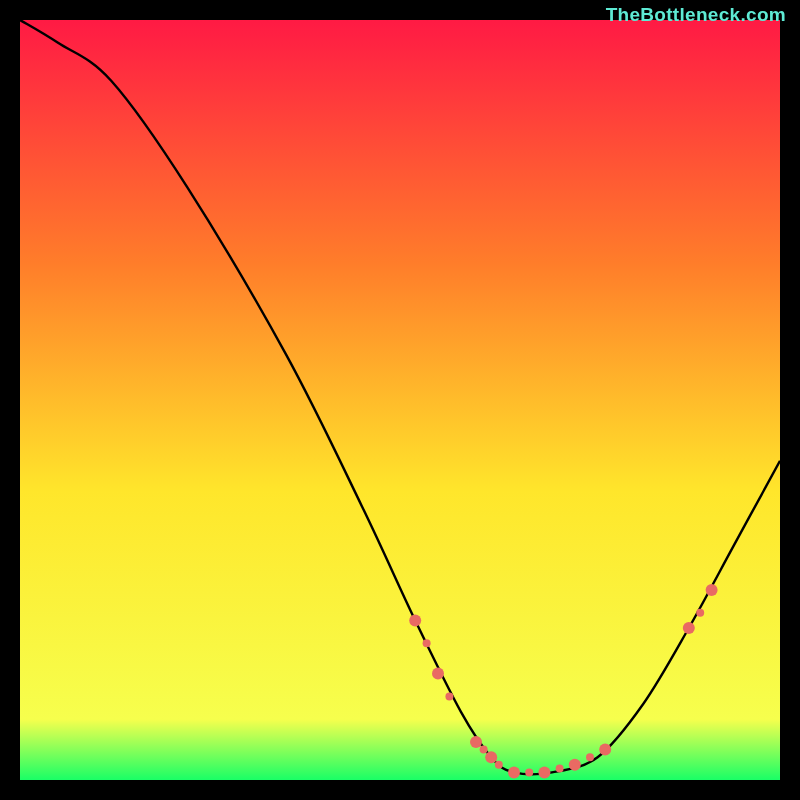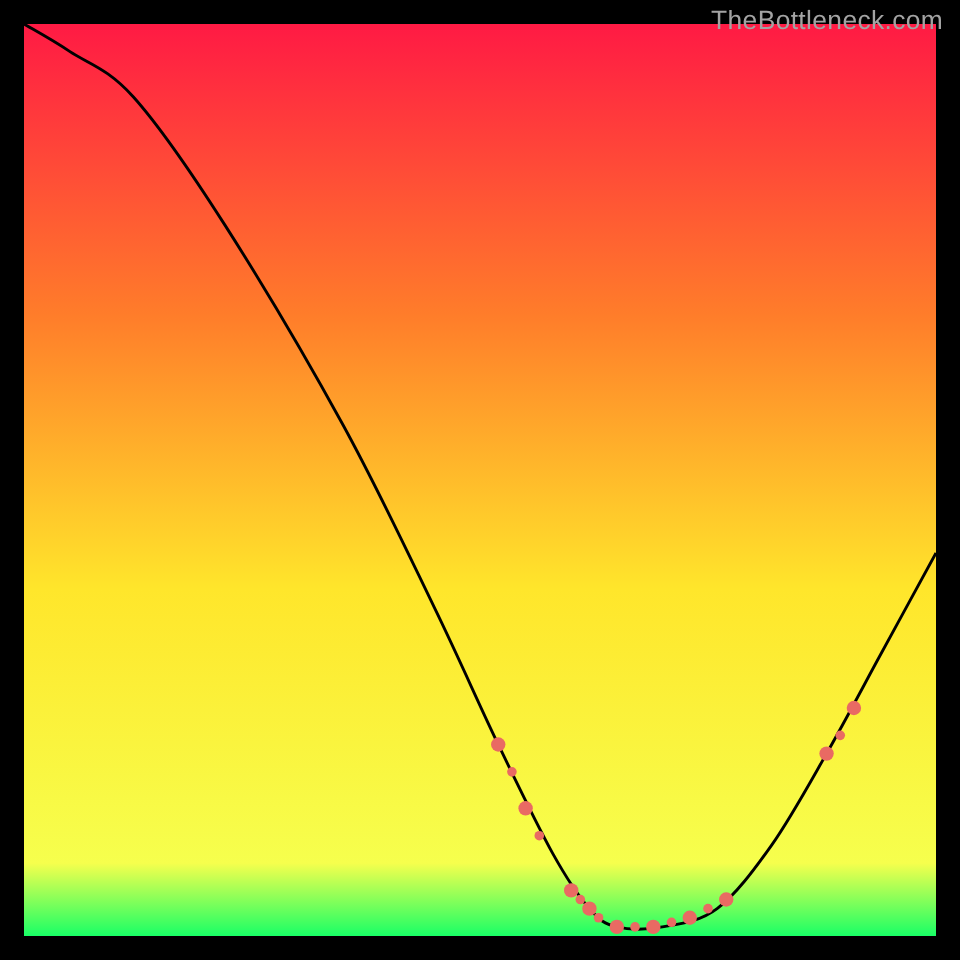--- a/index.html
+++ b/index.html
@@ -20,23 +20,23 @@
     position: absolute;
     left: 20px;
     top: 20px;
     width: 760px;
     height: 760px;
   }
   .watermark {
     position: absolute;
     top: 4px;
     right: 14px;
-    color: #a3a3a3;
-    font-size: 22px;
-    font-weight: 400;
+    color: #5eead4;
+    font-size: 19px;
+    font-weight: 700;
     letter-spacing: 0.3px;
     user-select: none;
   }
   svg { display: block; }
 </style>
 </head>
 <body>
 
 <div class="stage">
   <div class="plot-area">

